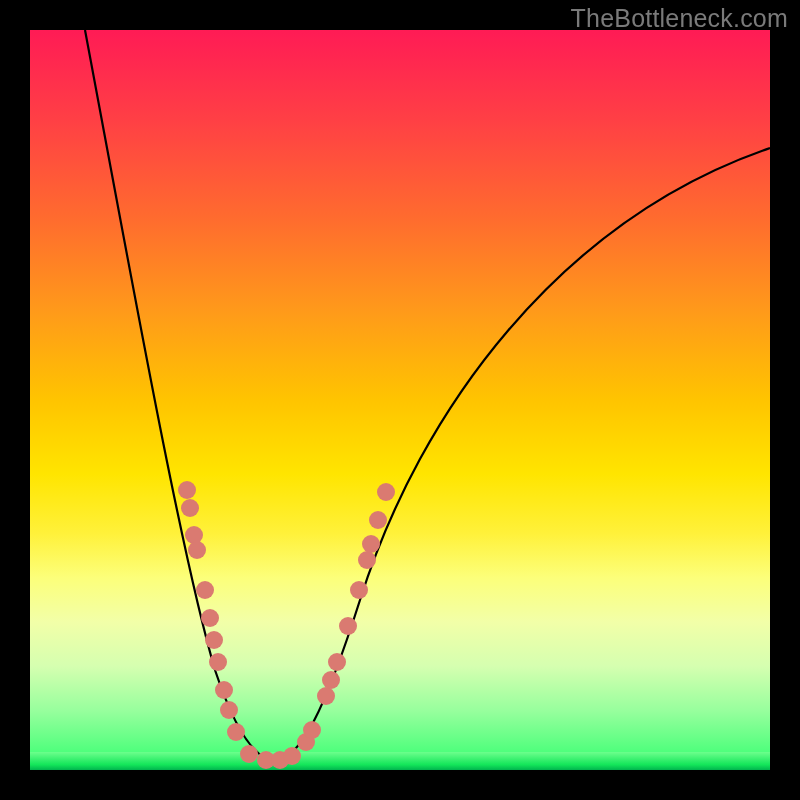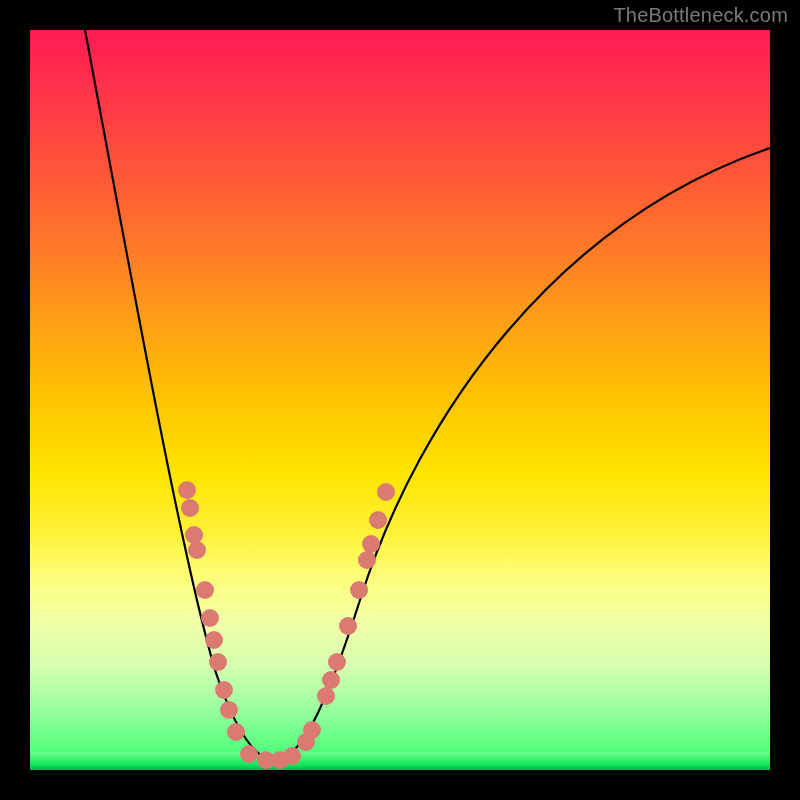--- a/index.html
+++ b/index.html
@@ -37,21 +37,21 @@
     bottom: 0;
     width: 100%;
     height: 18px;
     background: linear-gradient(to bottom, #6cff8c 0%, #14e65a 70%, #00b54e 100%);
   }
   .watermark {
     position: absolute;
     top: 4px;
     right: 12px;
     color: #7a7a7a;
-    font-size: 20px;
+    font-size: 25px;
     font-weight: 500;
     letter-spacing: 0.2px;
     z-index: 50;
   }
   svg.curve {
     position: absolute;
     left: 0;
     top: 0;
     width: 740px;
     height: 740px;

